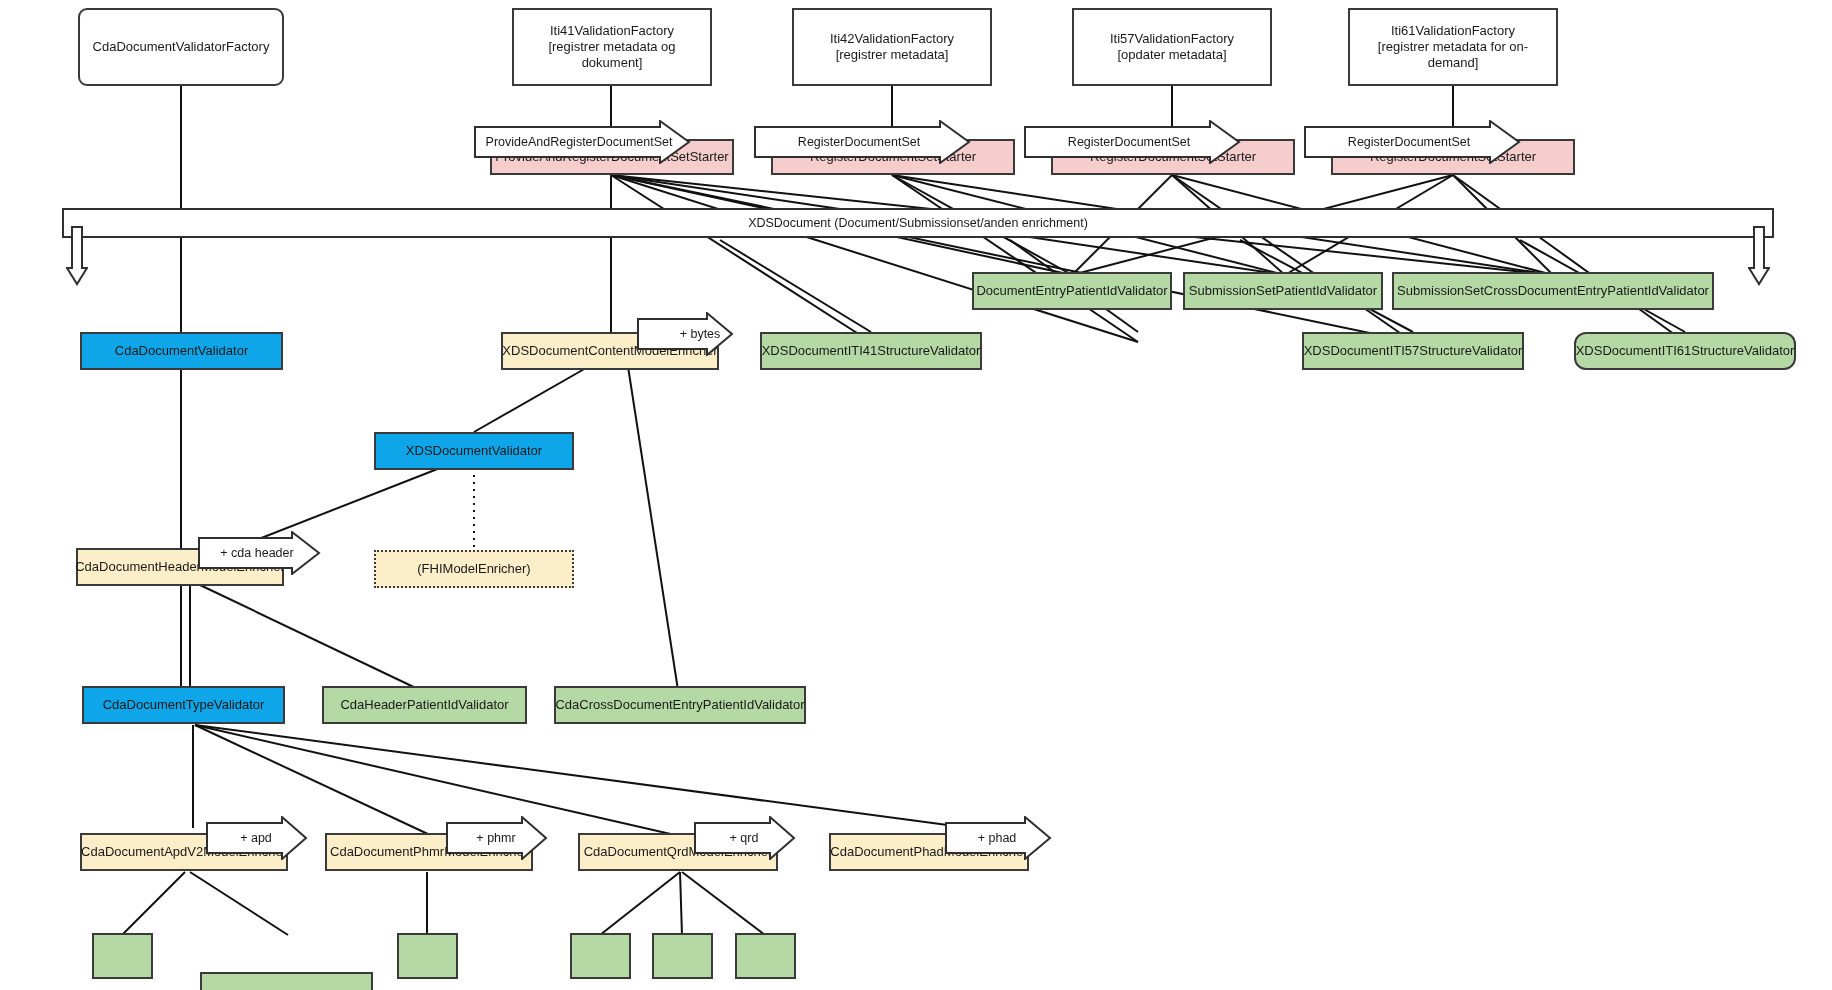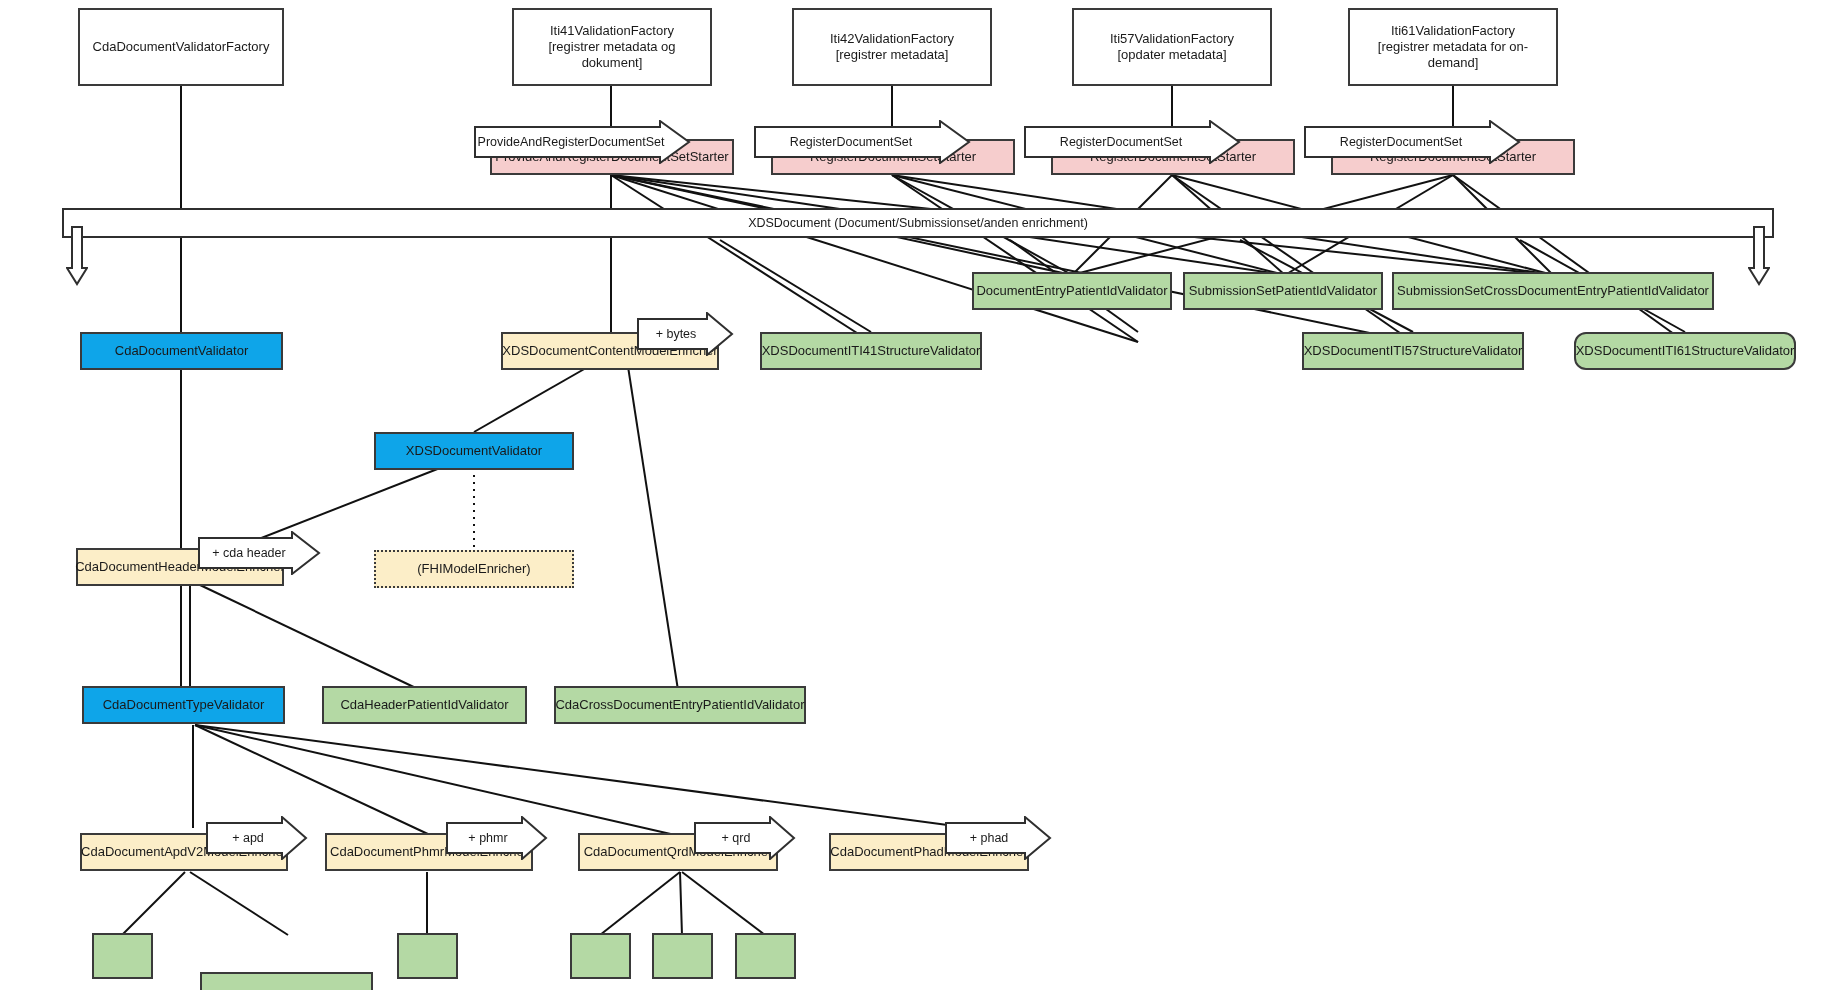--- a/index.html
+++ b/index.html
@@ -59,21 +59,21 @@
 
   
   .banner {
     position: absolute;
     height: 22px;
     z-index: 8;
   }
   .banner svg { position: absolute; left: 0; top: 0; }
   .banner .btxt {
     position: absolute;
-    left: 4px; top: 0;
+    left: 12px; top: 0;
     height: 22px;
     display: flex; align-items: center; justify-content: center;
     font-size: 12.5px; color: #1a1a1a;
     z-index: 2;
     pointer-events: none;
   }
 </style>
 </head>
 <body>
 
@@ -137,21 +137,21 @@
 
       <line x1="185" y1="872" x2="122" y2="935"></line>
       <line x1="190" y1="872" x2="288" y2="935"></line>
       <line x1="427" y1="872" x2="427" y2="935"></line>
       <line x1="680" y1="872" x2="600" y2="935"></line>
       <line x1="680" y1="872" x2="682" y2="935"></line>
       <line x1="682" y1="872" x2="765" y2="935"></line>
     </g>
   </svg>
 
-  <div class="node n-white" style="left:78px; top:8px; width:206px; height:78px;">
+  <div class="node n-white" style="left:78px; top:8px; width:206px; height:78px;border-radius:9px;">
     <span class="lbl">CdaDocumentValidatorFactory</span>
   </div>
   <div class="node n-white" style="left:512px; top:8px; width:200px; height:78px;">
     <span class="lbl">Iti41ValidationFactory
 [registrer metadata og dokument]</span>
   </div>
   <div class="node n-white" style="left:792px; top:8px; width:200px; height:78px;">
     <span class="lbl">Iti42ValidationFactory
 [registrer metadata]</span>
   </div>
@@ -236,21 +236,21 @@
     <span class="lbl">CdaDocumentValidator</span>
   </div>
 
   <div class="node n-yellow" style="left:501px; top:332px; width:218px; height:38px;">
     <span class="lbl">XDSDocumentContentModelEnricher</span>
   </div>
   <div class="banner" style="left:637px; top:312px; width:100px;">
     <svg width="100" height="44" viewBox="0 0 100 44">
       <path d="M1,7 L70,7 L70,1 L95,22 L70,43 L70,37 L1,37 Z" fill="#ffffff" stroke="#2f2f2f" stroke-width="2"></path>
     </svg>
-    <span class="btxt" style="width:70px; top:11px;">+ bytes</span>
+    <span class="btxt" style="width:70px; top:11px;margin-left:16px;">+ bytes</span>
   </div>
 
   <div class="node n-blue" style="left:374px; top:432px; width:200px; height:38px;">
     <span class="lbl">XDSDocumentValidator</span>
   </div>
 
   <div class="node n-yellow" style="left:76px; top:548px; width:208px; height:38px;">
     <span class="lbl">CdaDocumentHeaderModelEnricher</span>
   </div>
   <div class="banner" style="left:198px; top:531px; width:126px;">

